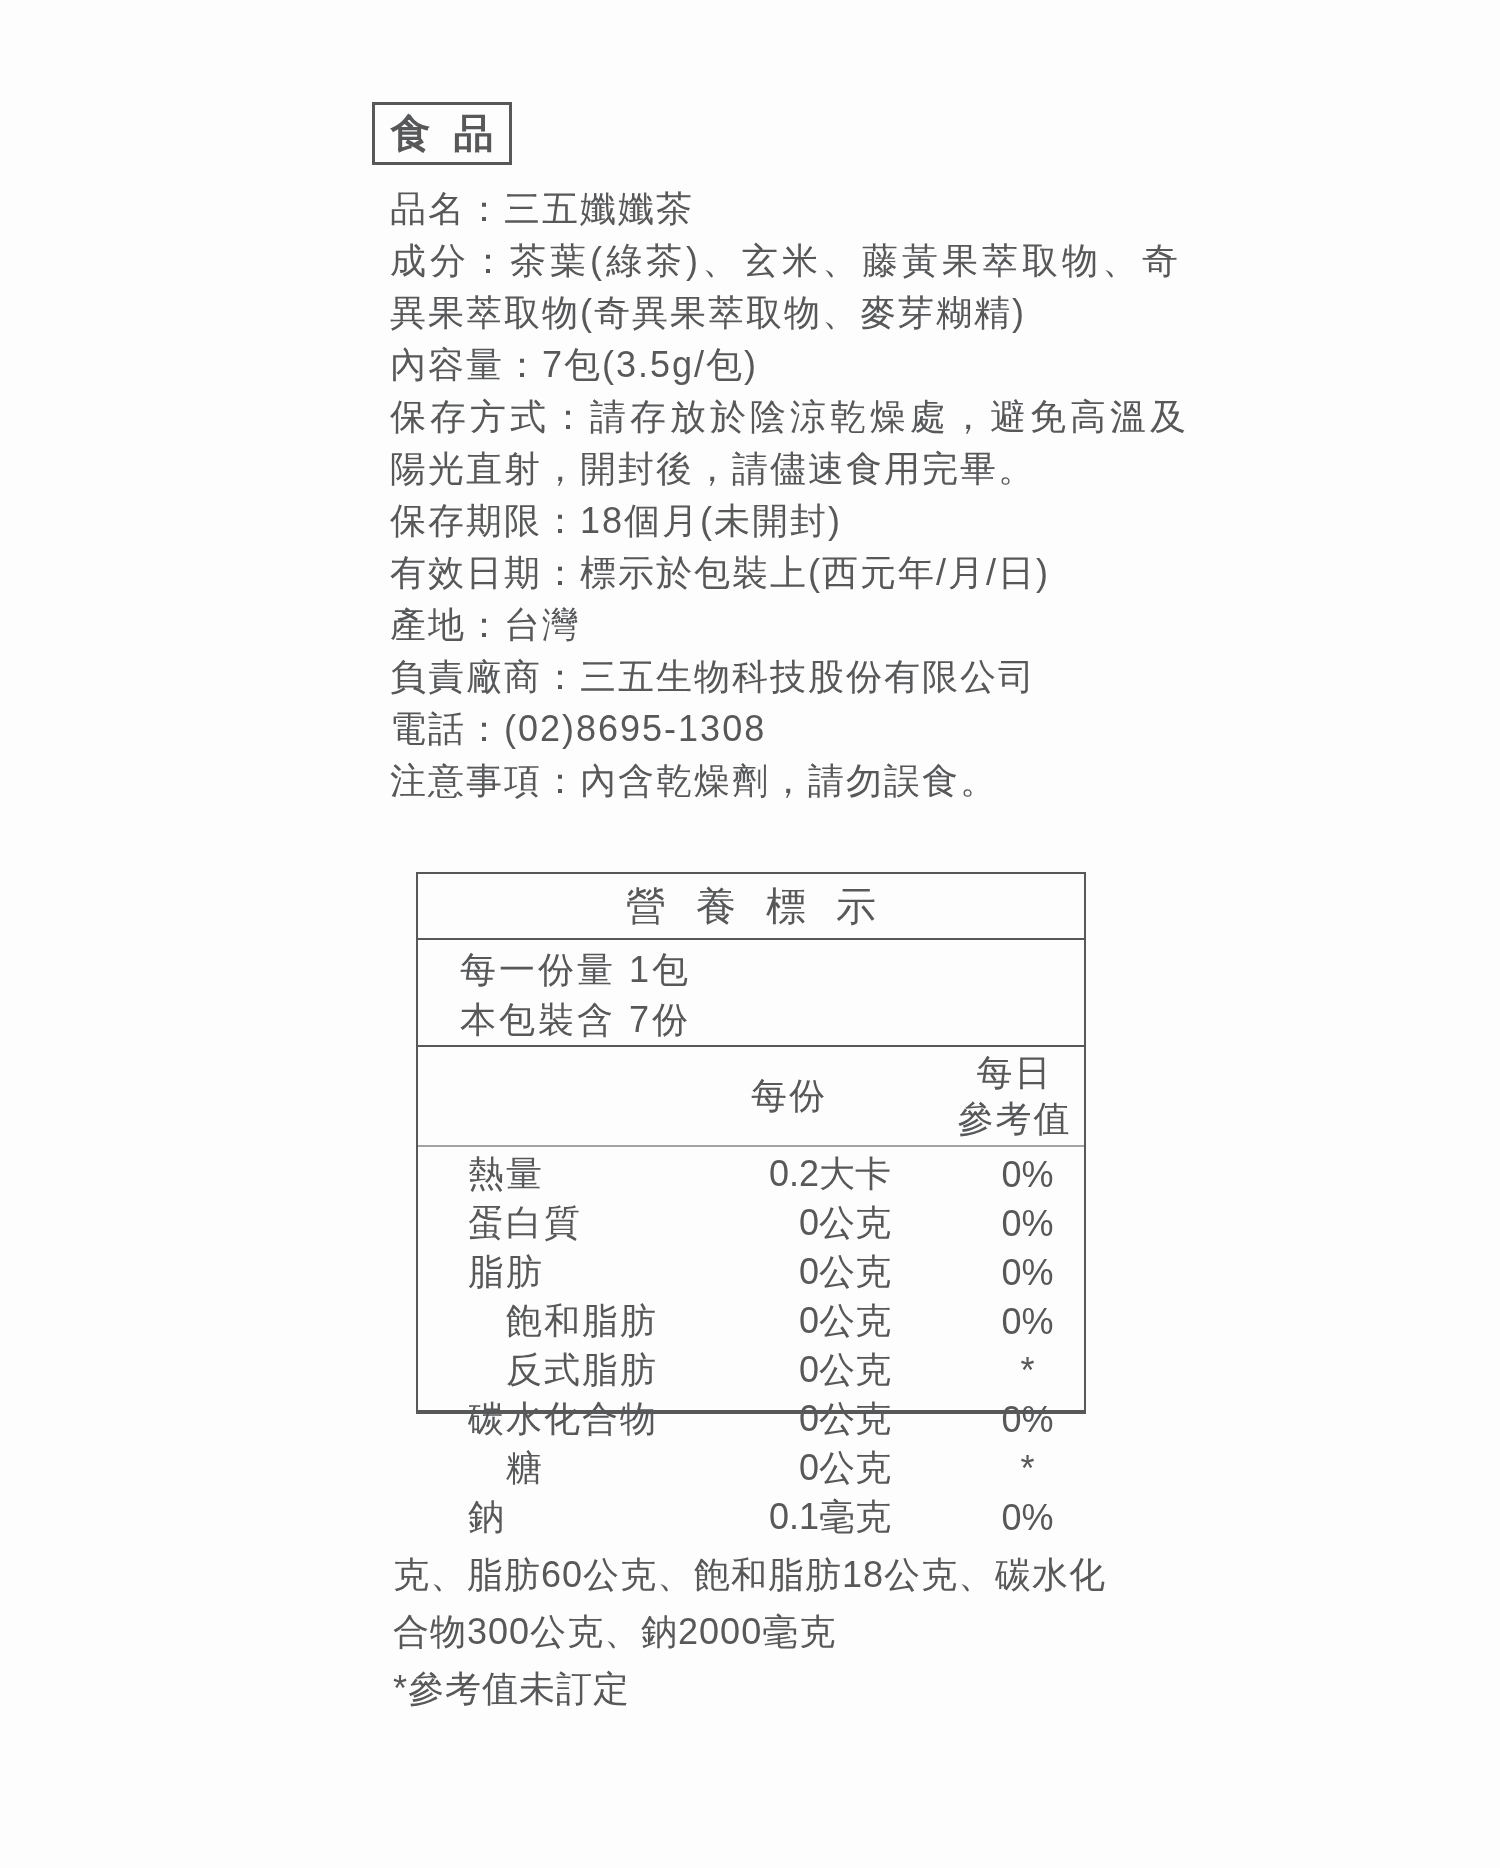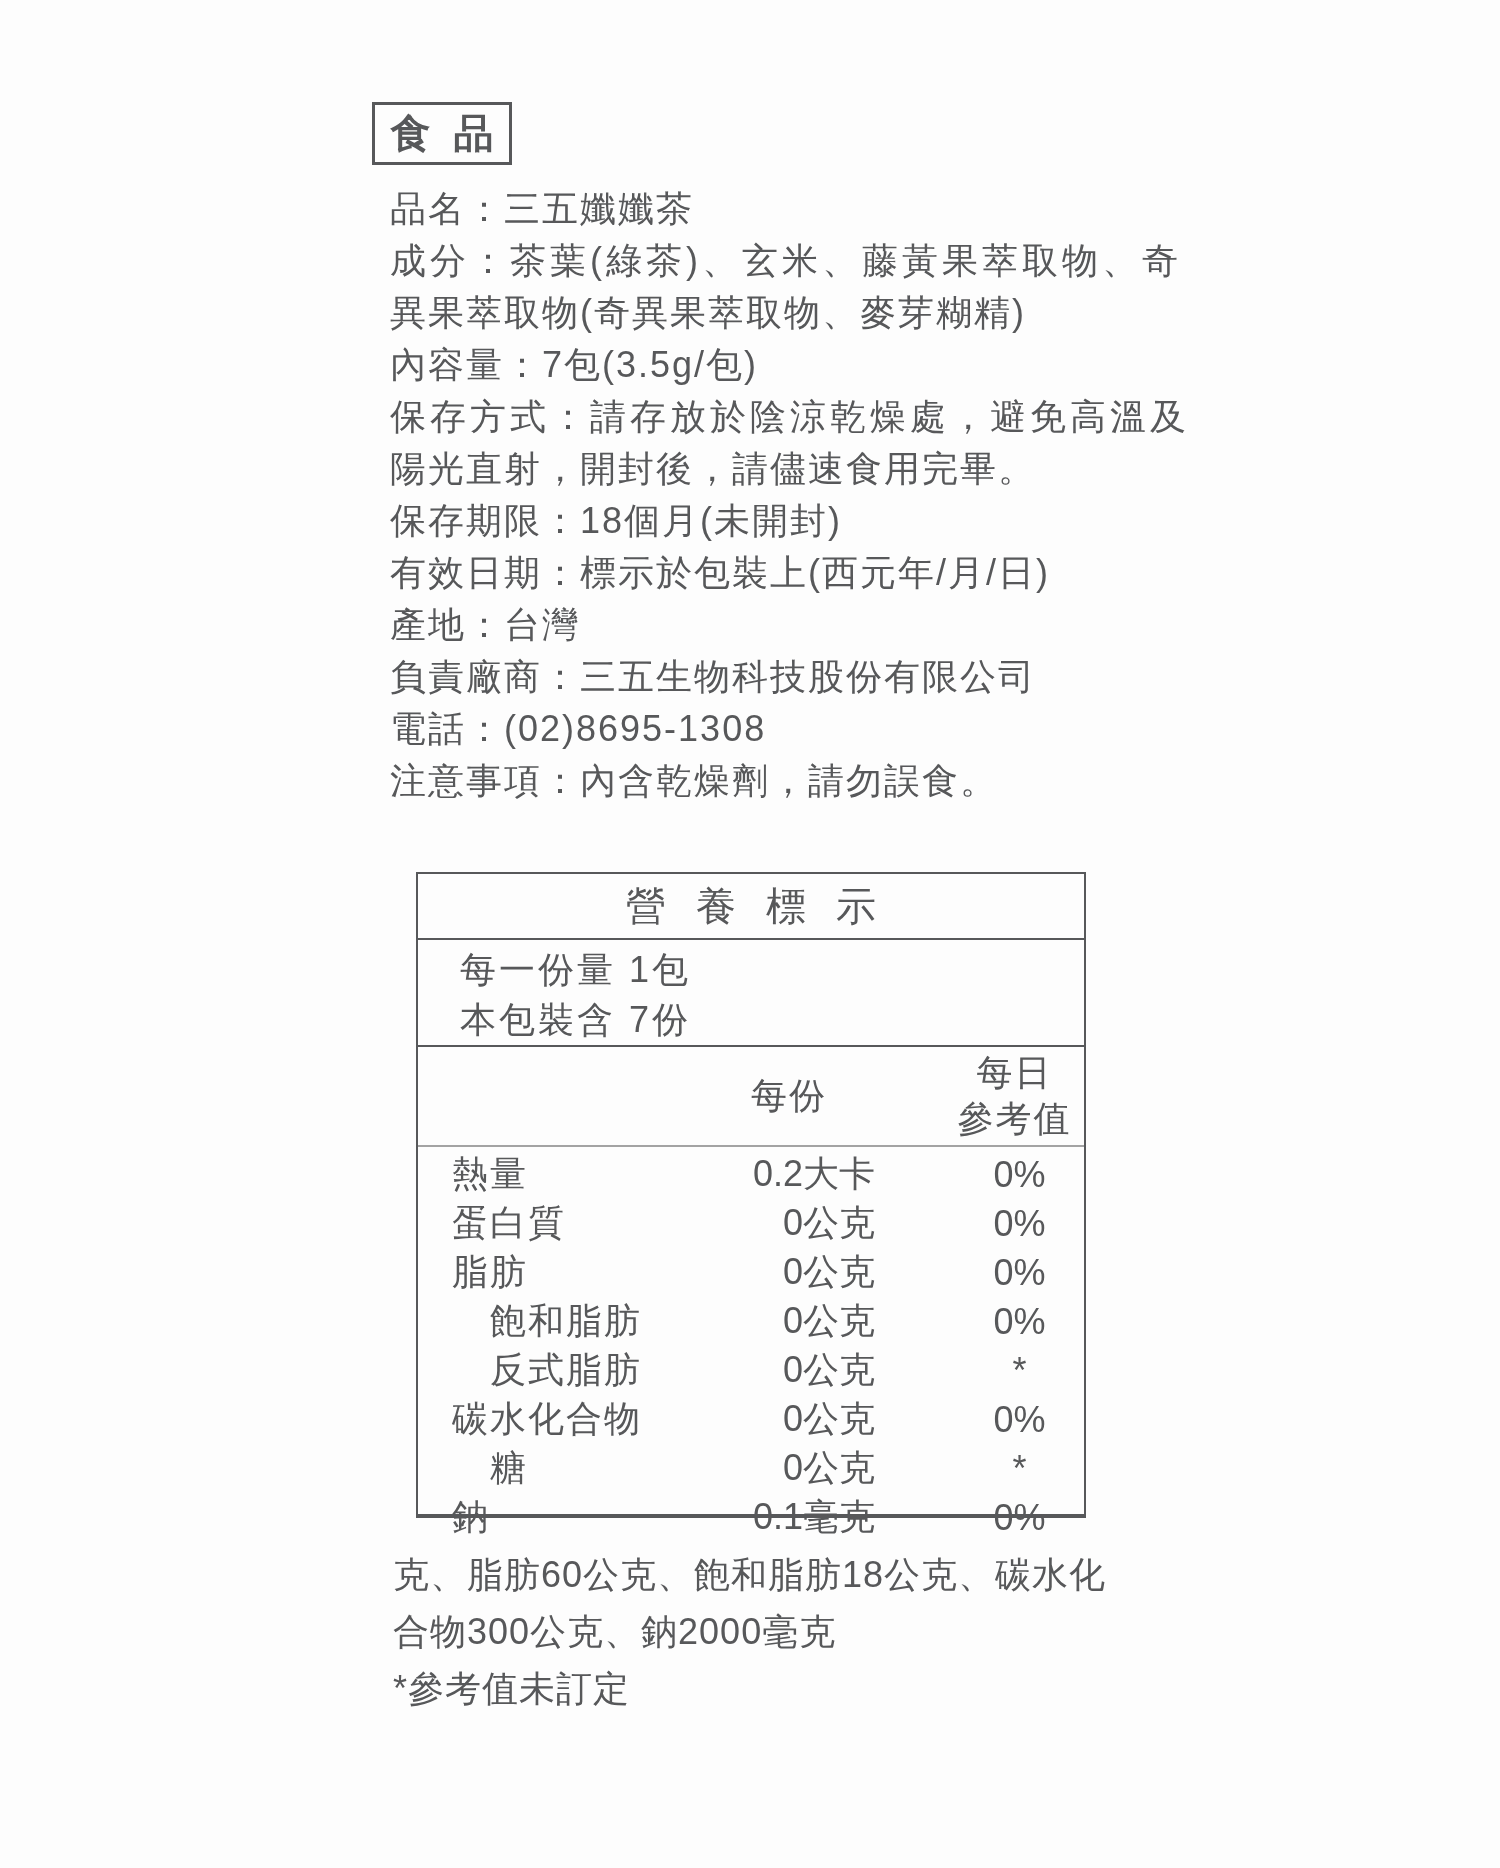--- a/index.html
+++ b/index.html
@@ -29,21 +29,21 @@
     position:absolute;left:390px;top:183px;width:724px;
   }
   .info .line{
     height:52px;line-height:52px;font-size:36px;letter-spacing:2px;
     white-space:nowrap;
   }
   .info .line.spread{letter-spacing:4px;}
 
   
   .ntable{
-    position:absolute;left:416px;top:872px;width:670px;height:646px;
+    position:absolute;left:416px;top:872px;width:670px;height:542px;
     box-sizing:border-box;border:2px solid #57585a;border-bottom-width:4px;
     display:flex;flex-direction:column;font-size:36px;background:#fdfdfd;
   }
   .title-row{
     height:64px;flex:0 0 64px;border-bottom:2px solid #57585a;
     display:flex;align-items:center;justify-content:center;
     font-size:40px;letter-spacing:30px;text-indent:30px;white-space:nowrap;
   }
   .serving{
     height:107px;flex:0 0 107px;border-bottom:2px solid #57585a;
@@ -54,21 +54,21 @@
   .header-row{
     height:100px;flex:0 0 100px;border-bottom:2px solid #a3a3a3;
     box-sizing:border-box;display:grid;grid-template-columns:285px 172px 1fr;
   }
   .hc2{display:flex;align-items:center;justify-content:center;letter-spacing:2px;}
   .hc3{
     display:flex;flex-direction:column;align-items:center;justify-content:center;
     padding-left:70px;line-height:46px;letter-spacing:2px;
   }
 
-  .rows{flex:1 1 auto;display:flex;flex-direction:column;padding:3px 0 5px 0;}
+  .rows{flex:1 1 auto;display:flex;flex-direction:column;padding:3px 0 5px 16px;}
   .nrow{flex:1 1 auto;display:grid;grid-template-columns:285px 172px 1fr;align-items:center;}
   .nrow .nlabel{padding-left:34px;letter-spacing:2px;white-space:nowrap;}
   .nrow.indent .nlabel{padding-left:72px;}
   .nrow .nvalue{text-align:right;white-space:nowrap;}
   .nrow .ndaily{text-align:center;padding-left:80px;white-space:nowrap;}
 
   
   .footer{
     position:absolute;left:393px;top:1546px;width:660px;
   }

